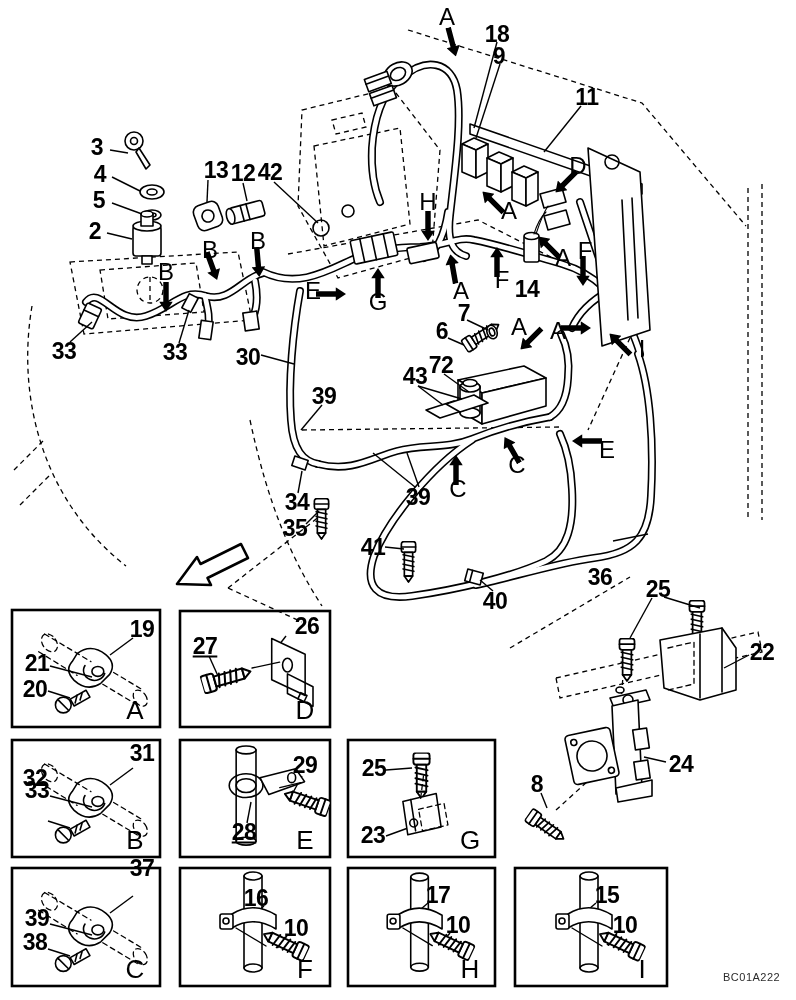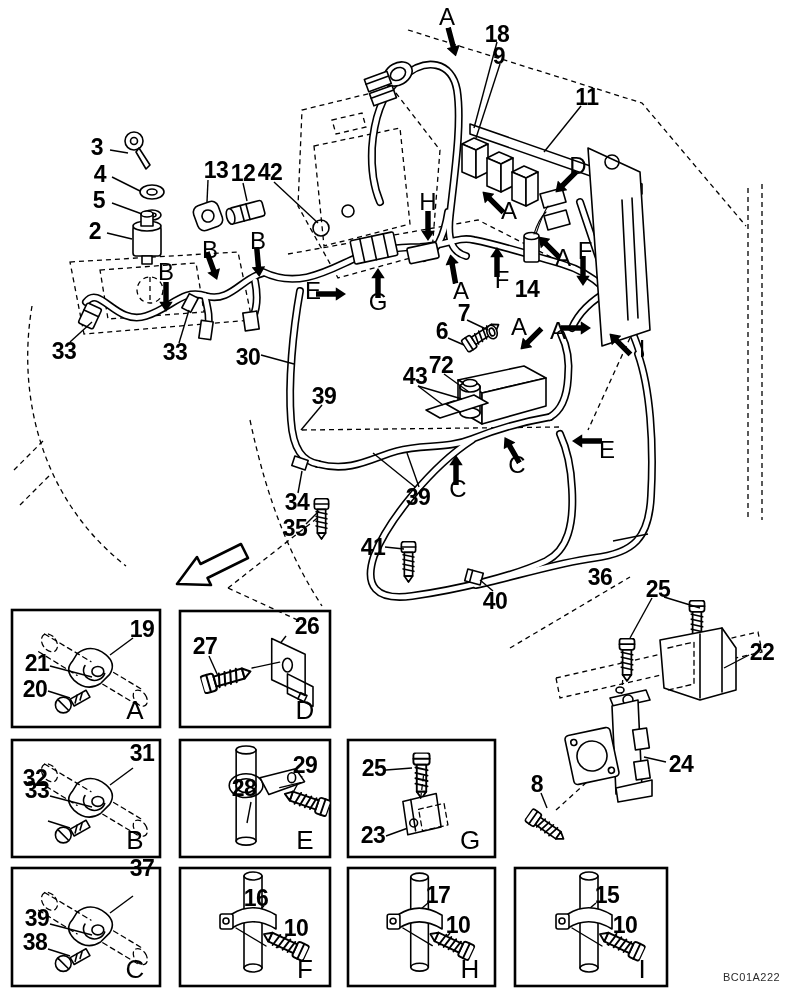--- a/index.html
+++ b/index.html
@@ -443,29 +443,29 @@
       <span class="callout l" style="left: 519px; top: 327px;">A</span>
       <span class="callout l" style="left: 558px; top: 331px;">A</span>
       <span class="callout l" style="left: 642px; top: 349px;">I</span>
       <span class="callout l" style="left: 458px; top: 489px;">C</span>
       <span class="callout l" style="left: 517px; top: 465px;">C</span>
       <span class="callout l" style="left: 607px; top: 450px;">E</span>
       <span class="callout n" style="left: 142px; top: 629px;">19</span>
       <span class="callout n" style="left: 37px; top: 663px;">21</span>
       <span class="callout n" style="left: 35px; top: 689px;">20</span>
       <span class="callout l boxletter" style="left: 135px; top: 710px;">A</span>
-      <span class="callout n" style="left: 205px; top: 646px;">27</span>
+      <span class="callout n" style="left: 205px; top: 646px; text-decoration: underline;">27</span>
       <span class="callout n" style="left: 291px; top: 626px; margin-left: 16px;">26</span>
       <span class="callout l boxletter" style="left: 305px; top: 710px;">D</span>
       <span class="callout n" style="left: 142px; top: 753px;">31</span>
       <span class="callout n" style="left: 37px; top: 790px;">33</span>
       <span class="callout n" style="left: 35px; top: 778px;">32</span>
       <span class="callout l boxletter" style="left: 135px; top: 840px;">B</span>
       <span class="callout n" style="left: 305px; top: 765px;">29</span>
-      <span class="callout n" style="left: 244px; top: 788px;">28</span>
+      <span class="callout n" style="left: 244px; top: 832px; text-decoration: underline;">28</span>
       <span class="callout l boxletter" style="left: 305px; top: 840px;">E</span>
       <span class="callout n" style="left: 374px; top: 768px;">25</span>
       <span class="callout n" style="left: 373px; top: 835px;">23</span>
       <span class="callout l boxletter" style="left: 470px; top: 840px;">G</span>
       <span class="callout n" style="left: 142px; top: 868px;">37</span>
       <span class="callout n" style="left: 37px; top: 918px;">39</span>
       <span class="callout n" style="left: 35px; top: 942px;">38</span>
       <span class="callout l boxletter" style="left: 135px; top: 969px;">C</span>
       <span class="callout n" style="left: 256px; top: 898px;">16</span>
       <span class="callout n" style="left: 296px; top: 928px;">10</span>

